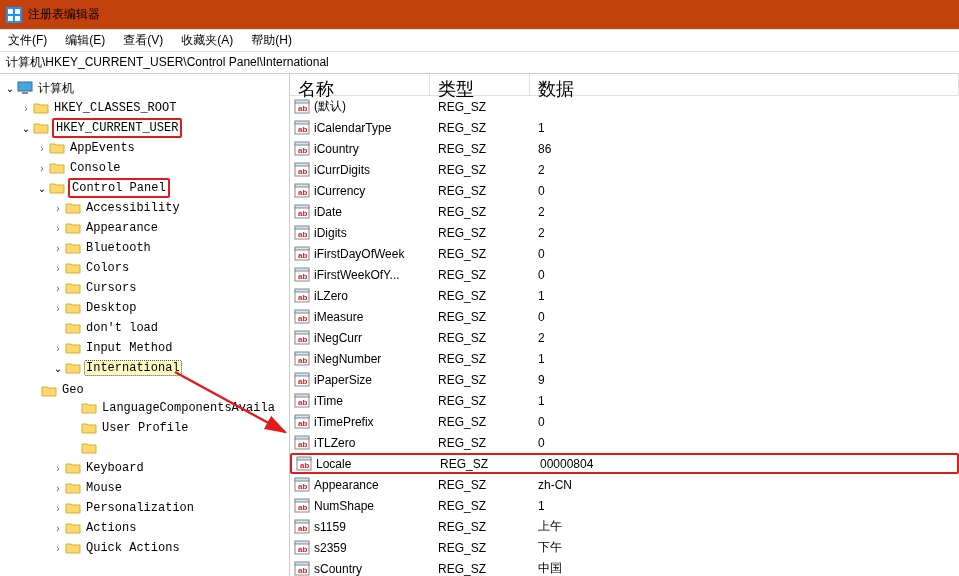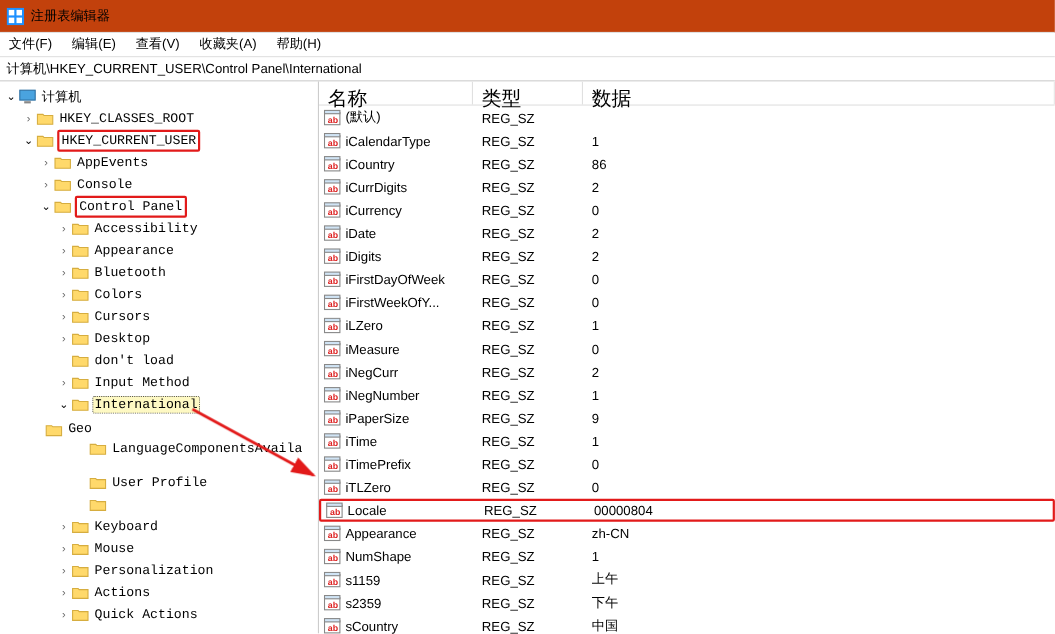--- a/index.html
+++ b/index.html
@@ -216,21 +216,21 @@
       </div>
       <div class="tree-item" style="padding-left: 68px;">
         <span class="chev empty">›</span>
         <span class="folder">
           <svg width="16" height="14" viewBox="0 0 16 14">
             <path d="M1 3 L6 3 L7 4 L15 4 L15 12 L1 12 Z" fill="#ffd96b" stroke="#d6ad3f"></path>
           </svg>
         </span>
         <span class="label">LanguageComponentsAvaila</span>
       </div>
-      <div class="tree-item" style="padding-left: 68px; margin-top: 11px;">
+      <div class="tree-item" style="padding-left: 68px;">
         <span class="chev empty">›</span>
         <span class="folder">
           <svg width="16" height="14" viewBox="0 0 16 14">
             <path d="M1 3 L6 3 L7 4 L15 4 L15 12 L1 12 Z" fill="#ffd96b" stroke="#d6ad3f"></path>
           </svg>
         </span>
         <span class="label">User Profile</span>
       </div>
       <div class="tree-item" style="padding-left: 68px;">
         <span class="chev empty">›</span>

